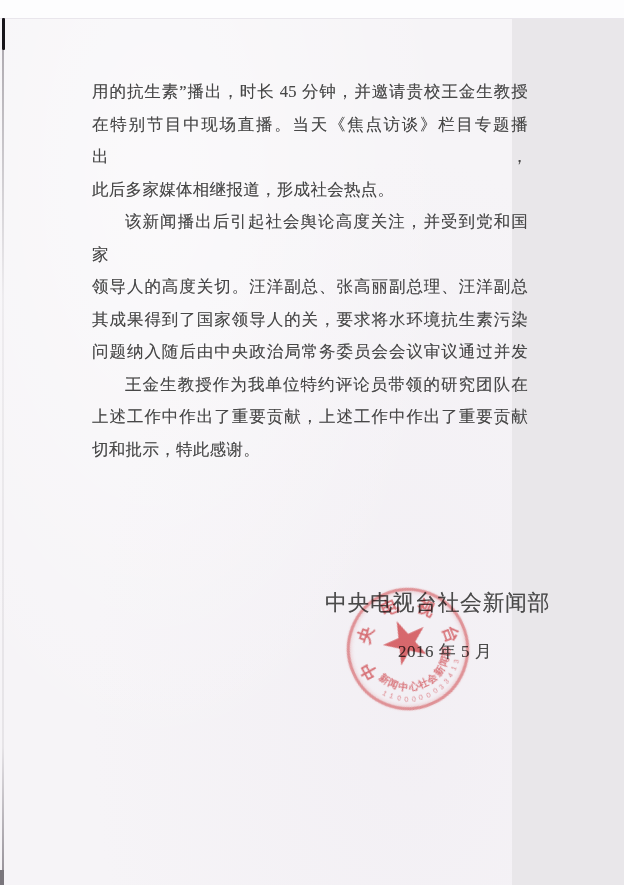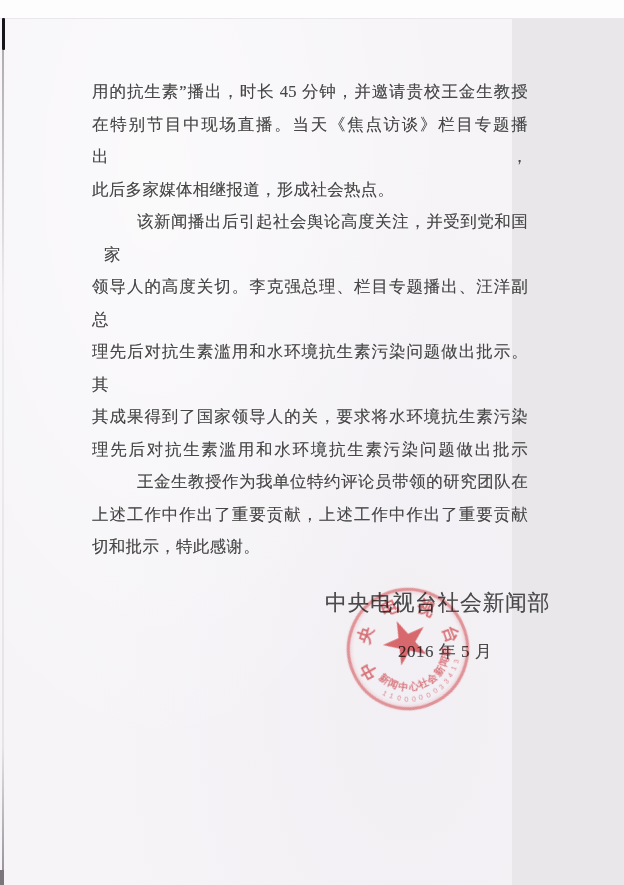--- a/index.html
+++ b/index.html
@@ -35,21 +35,21 @@
     background: rgba(40,33,42,0.6);
   }
   .doc {
     position: absolute; left: 92px; top: 76px; width: 436px;
     font-size: 16.5px; line-height: 32.5px; color: #474747;
     letter-spacing: 0.3px;
     text-shadow: 0 0 0.6px rgba(80,80,80,0.45);
   }
   .line { text-align: justify; text-align-last: justify; text-justify: inter-character; }
   .line.last { text-align-last: left; }
-  .line.indent { text-indent: 33px; margin-left: 12px; }
+  .line.indent { text-indent: 33px; }
   .signature {
     position: absolute; left: 325px; top: 588px;
     font-size: 22px; letter-spacing: 0.5px; color: #4a4a4a;
     text-shadow: 0 0 0.6px rgba(80,80,80,0.45);
     white-space: nowrap;
   }
   .date {
     position: absolute; left: 358px; top: 640px;
     font-size: 17px; letter-spacing: 0.5px; color: #4a4a4a;
     text-shadow: 0 0 0.6px rgba(80,80,80,0.45);
@@ -100,24 +100,23 @@
   <div class="left-line"></div>
   <div class="left-line-fade"></div>
   <div class="corner-mark"></div>
 
   <div class="doc">
     <div id="doc-lines">
         <div class="line">用的抗生素”播出，时长 45 分钟，并邀请贵校王金生教授</div>
         <div class="line">在特别节目中现场直播。当天《焦点访谈》栏目专题播出，</div>
         <div class="line last">此后多家媒体相继报道，形成社会热点。</div>
         <div class="line indent">该新闻播出后引起社会舆论高度关注，并受到党和国家</div>
-        <div class="line">领导人的高度关切。李克强总理、栏目专题播出、汪洋副总</div>
-        <div class="line">理先后对抗生素滥用和水环境抗生素污染问题做出批示。其</div>
+        <div class="line">领导人的高度关切。汪洋副总、张高丽副总理、汪洋副总</div>
         <div class="line">其成果得到了国家领导人的关，要求将水环境抗生素污染</div>
-        <div class="line">理先后对抗生素滥用和水环境抗生素污染问题做出批示</div>
+        <div class="line">问题纳入随后由中央政治局常务委员会会议审议通过并发</div>
         <div class="line indent">王金生教授作为我单位特约评论员带领的研究团队在</div>
         <div class="line">上述工作中作出了重要贡献，上述工作中作出了重要贡献</div>
         <div class="line last">切和批示，特此感谢。</div>
       </div>
   </div>
 
   <div class="signature">中央电视台社会新闻部</div>
   <div class="date">2016 年 5 月</div>
 
   <div class="seal" id="seal">

